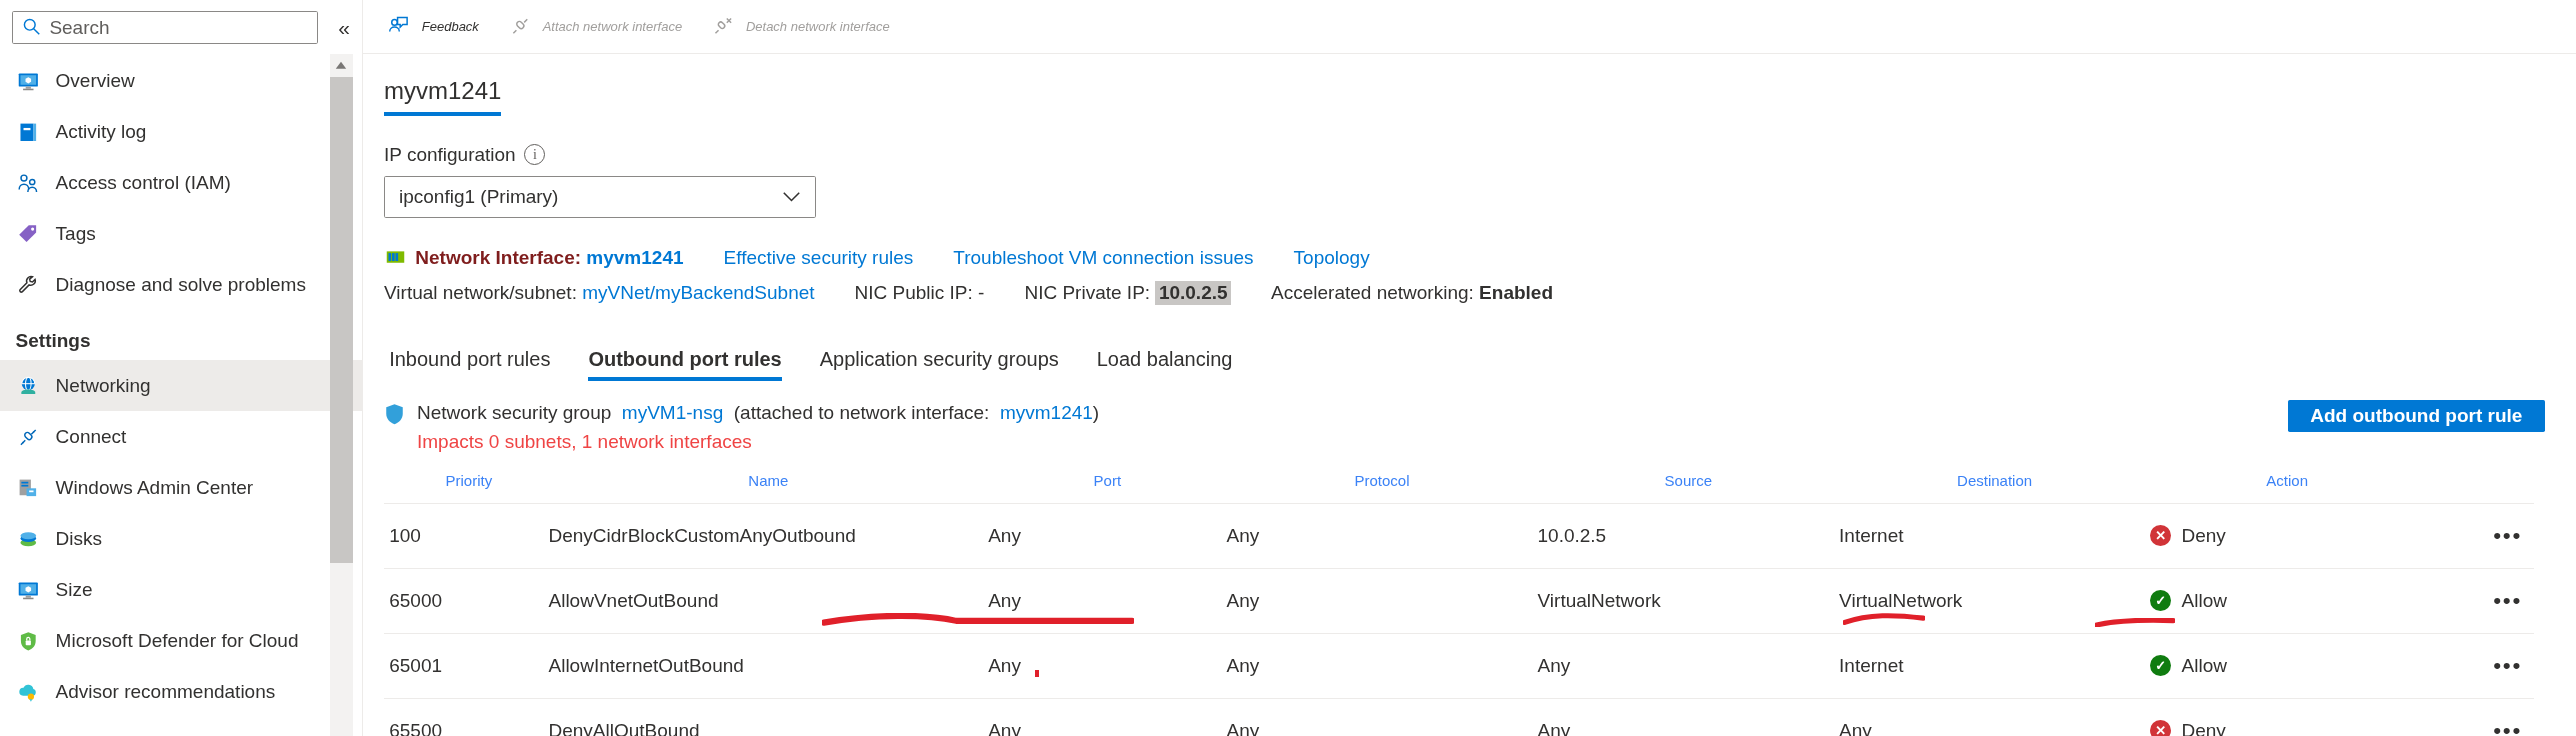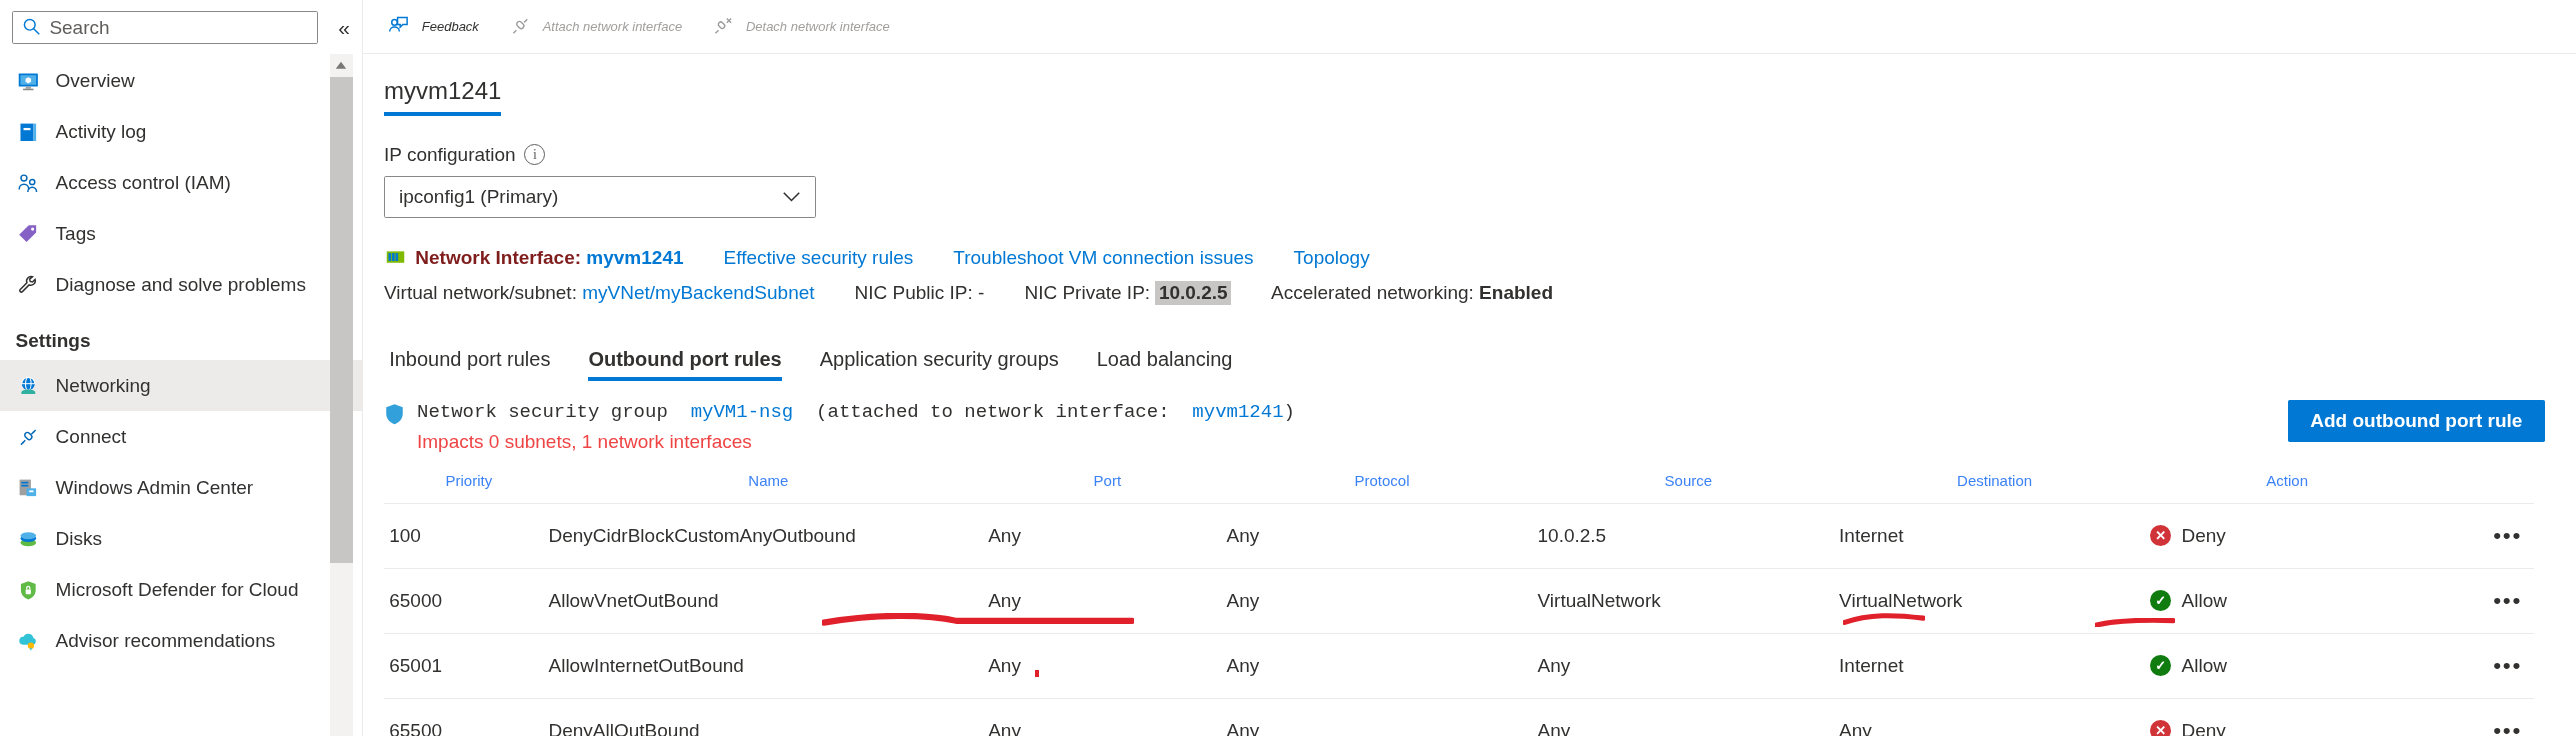--- a/index.html
+++ b/index.html
@@ -174,29 +174,29 @@
     content: ""; position: absolute; left: 19px; right: 19px; bottom: 0;
     height: 4.3px; background: #0078d4;
   }
   .tab.active:first-child::after { left: 5.2px; }
 
   .nsg-row {
     margin-top: 19px;
     display: flex; align-items: flex-start; justify-content: space-between;
     padding-right: 31px;
   }
-  .nsg-info { display: flex; align-items: flex-start; gap: 10.4px; font-family: Liberation Mono, monospace; }
+  .nsg-info { display: flex; align-items: flex-start; gap: 10.4px; }
   .shield-ic { width: 22.6px; height: 22.6px; margin-top: 2.6px; flex:0 0 22.6px; }
   .nsg-text { font-size: 19px; color: #323130; line-height: 1.35; }
   .nsg-sub { font-size: 19px; color: #ef4444; margin-top: 5.2px; margin-left: 33px; }
   .add-btn {
     background: #0078d4; color: #ffffff;
     font-size: 19px; font-weight: bold;
     border: none; border-radius: 1.7px;
-    padding: 0 22.6px; height: 42px;
+    padding: 0 22.6px; height: 32px;
     cursor: pointer;
     font-family: "Liberation Sans", sans-serif;
     white-space: nowrap;
   }
 
   
   table.rules {
     margin-top: 19px;
     width: calc(100% - 42px);
     border-collapse: collapse;
@@ -368,20 +368,32 @@
         <span class="ic">
           <svg width="22.6" height="22.6" viewBox="0 0 26 26">
               <ellipse cx="13" cy="17" rx="9" ry="4" fill="#5fbb46"></ellipse>
               <ellipse cx="13" cy="12" rx="9" ry="4" fill="#0078d4"></ellipse>
               <ellipse cx="13" cy="9" rx="9" ry="4" fill="#50b0e8"></ellipse>
             </svg>
         </span>
         <span>Disks</span>
       </div>
 
+      <div class="nav-item">
+        <span class="ic">
+          <svg width="22.6" height="22.6" viewBox="0 0 26 26">
+              <rect x="2" y="4" width="22" height="15" rx="1" fill="#0078d4"></rect>
+              <rect x="4" y="6" width="18" height="11" fill="#50b0e8"></rect>
+              <path d="M13 8.2l3.2 1.8v3.6L13 15.4 9.8 13.6V10z" fill="#fff"></path>
+              <rect x="10" y="19" width="6" height="2.5" fill="#a0a0a0"></rect>
+              <rect x="7" y="21.5" width="12" height="1.8" fill="#8a8886"></rect>
+            </svg>
+        </span>
+        <span>Size</span>
+      </div>
 
       <div class="nav-item">
         <span class="ic">
           <svg width="22.6" height="22.6" viewBox="0 0 26 26">
               <path d="M13 2.5l8.5 3.2v7c0 5.3-3.6 9.3-8.5 10.8-4.9-1.5-8.5-5.5-8.5-10.8v-7z" fill="#5fbb46"></path>
               <rect x="10" y="12" width="6" height="5.5" rx="1" fill="#fff"></rect>
               <path d="M11.2 12v-1.6a1.8 1.8 0 113.6 0V12" fill="none" stroke="#fff" stroke-width="1.4"></path>
             </svg>
         </span>
         <span>Microsoft Defender for Cloud</span>

